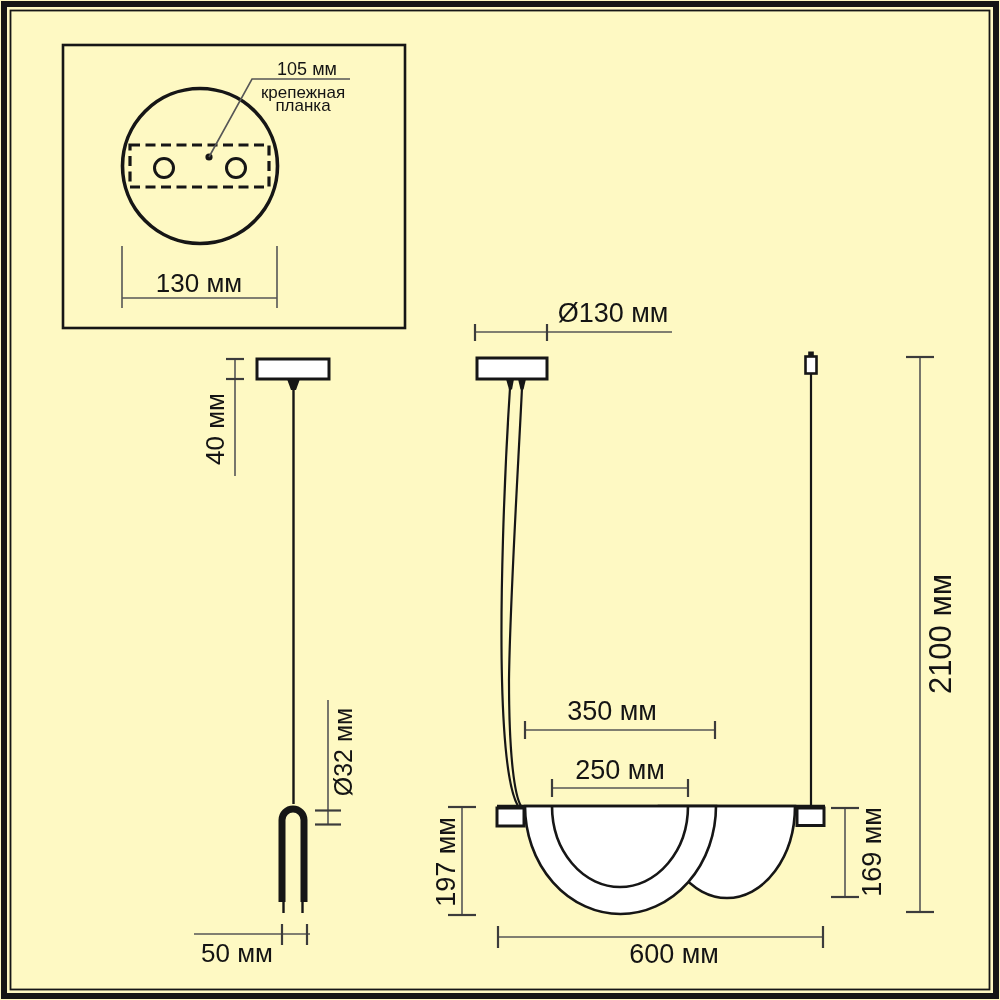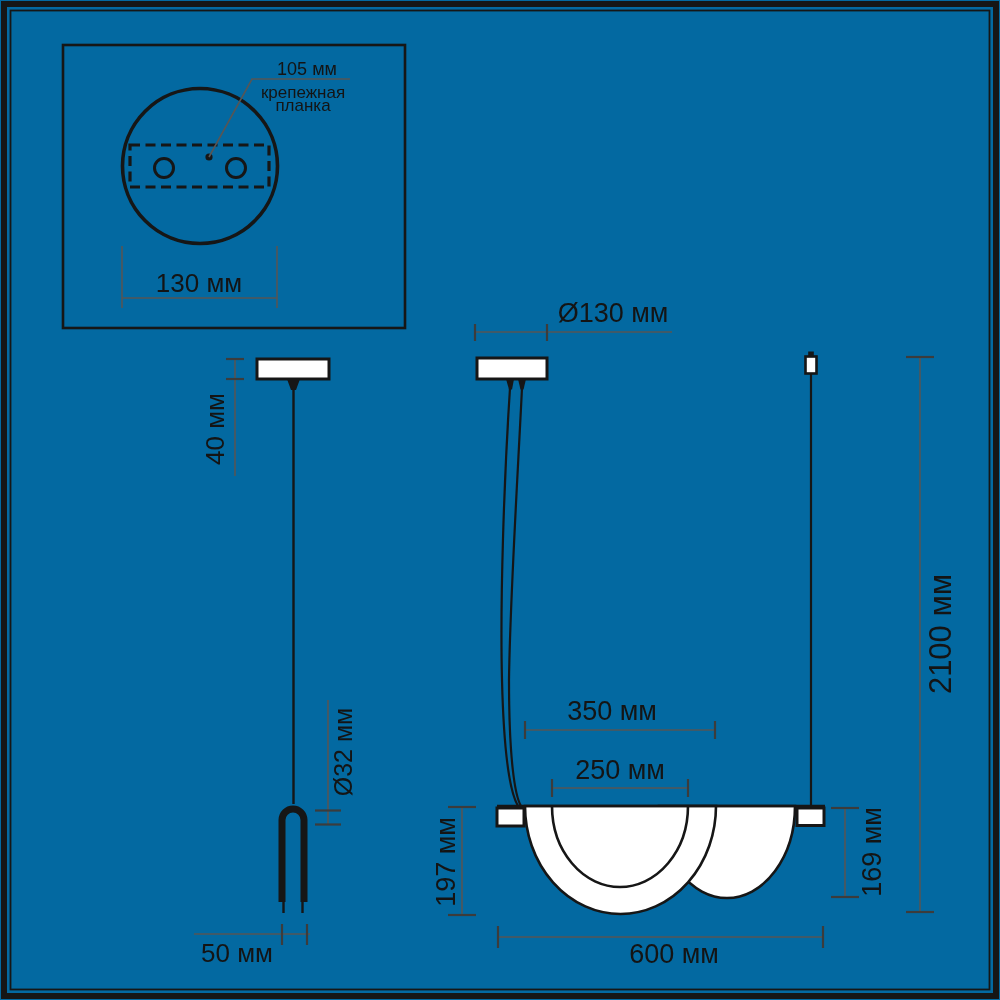--- a/index.html
+++ b/index.html
@@ -1,17 +1,17 @@
 <!DOCTYPE html>
 <html><head>
 <meta charset="utf-8">
 <style>
   html,body{margin:0;padding:0;background:#fff;}
   .sheet{
-    position:relative;width:1000px;height:1000px;background:#0369a1;
+    position:relative;width:1000px;height:1000px;background:#fef9c3;
     font-family:"Liberation Sans",sans-serif;overflow:hidden;
   }
   svg{display:block;}
   svg text{
     fill:#141414;
     font-family:"Liberation Sans","DejaVu Sans",sans-serif;
   }
   .ink{stroke:#161616;fill:none;}
   .wht{stroke:#161616;fill:#ffffff;}
   .blk{fill:#161616;stroke:none;}

